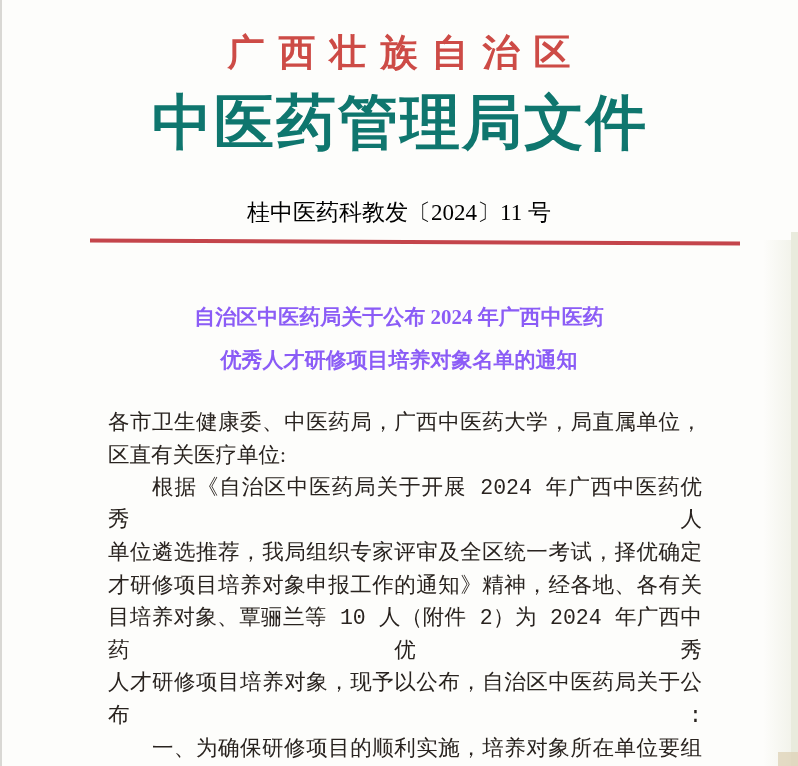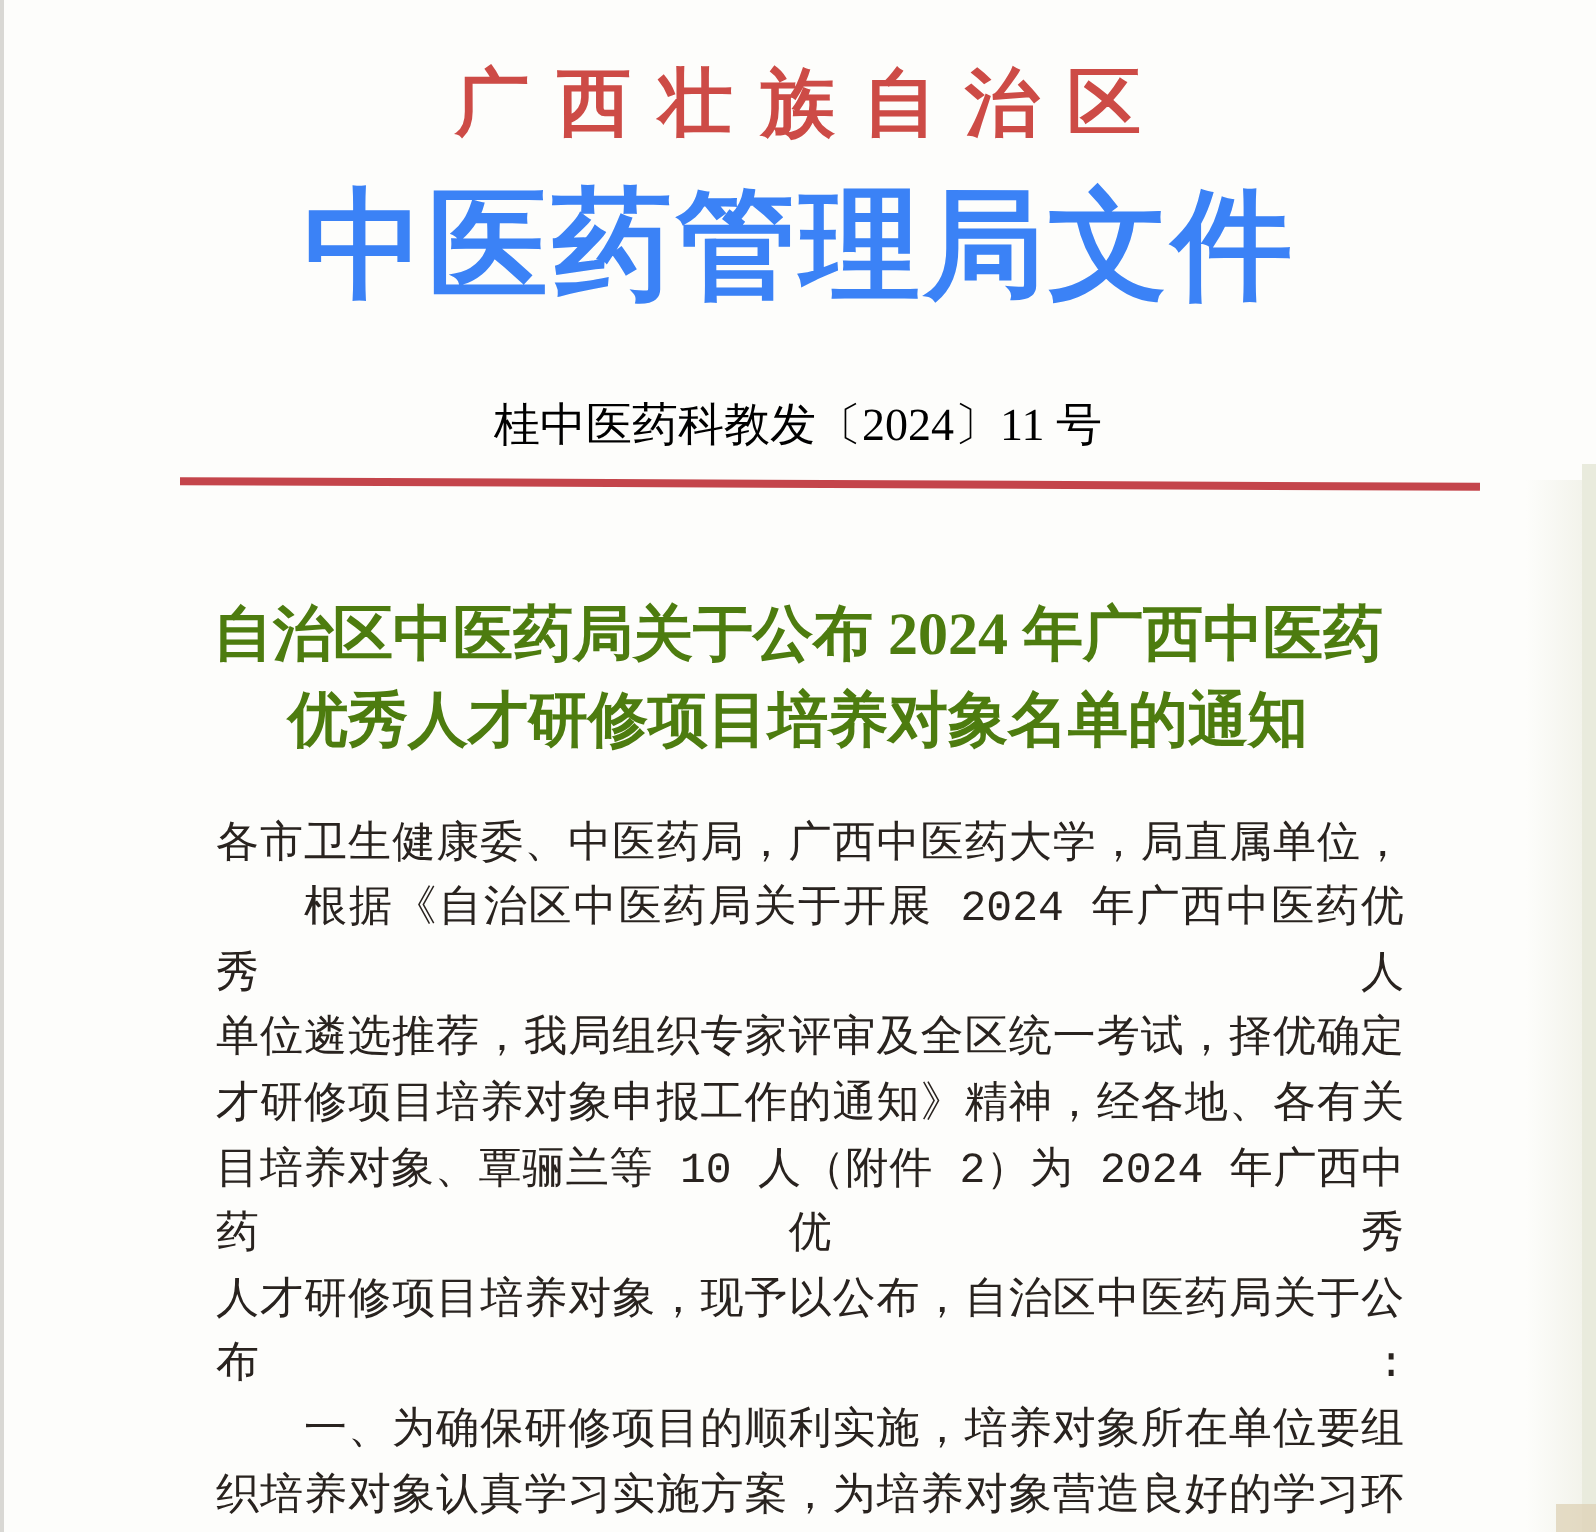--- a/index.html
+++ b/index.html
@@ -48,21 +48,21 @@
     color: #cd4b46;
     font-weight: bold;
     font-size: 37px;
     line-height: 1.0;
     letter-spacing: 14px;
     text-indent: 14px;
   }
   .org-bureau {
     margin: 16px 0 0 0;
     text-align: center;
-    color: #3b82f6;
+    color: #0f766e;
     font-weight: bold;
     font-size: 60px;
     line-height: 1.2;
     letter-spacing: 2px;
     text-indent: 2px;
   }
   .doc-number {
     margin: 40px 0 0 0;
     text-align: center;
     font-size: 23px;
@@ -72,24 +72,24 @@
   .red-rule {
     margin: 13px 0 0 90px;
     width: 650px;
     height: 4px;
     background: #c4454b;
     transform: rotate(0.25deg);
   }
   .title {
     margin: 52px 56px 0 56px;
     text-align: center;
-    font-size: 30px;
+    font-size: 21px;
     line-height: 43px;
     font-weight: bold;
-    color: #4d7c0f;
+    color: #8b5cf6;
   }
   .title-line { display: block; }
   .body-block {
     margin: 25px 96px 0 108px;
     font-size: 21.5px;
     line-height: 32.6px;
     color: #29231f;
   }
   .body-line {
     text-align: left;
@@ -119,20 +119,21 @@
 
   <div class="red-rule"></div>
 
   <h1 class="title">
     <span class="title-line">自治区中医药局关于公布 2024 年广西中医药</span>
     <span class="title-line">优秀人才研修项目培养对象名单的通知</span>
   </h1>
 
   <div class="body-block">
     <div class="body-line fill">各市卫生健康委、中医药局，广西中医药大学，局直属单位，</div>
+    <div class="body-line">区直有关医疗单位:</div>
     <div class="body-line fill indent">根据《自治区中医药局关于开展 2024 年广西中医药优秀人</div>
     <div class="body-line fill">单位遴选推荐，我局组织专家评审及全区统一考试，择优确定</div>
     <div class="body-line fill">才研修项目培养对象申报工作的通知》精神，经各地、各有关</div>
     <div class="body-line fill">目培养对象、覃骊兰等 10 人（附件 2）为 2024 年广西中药优秀</div>
     <div class="body-line fill">人才研修项目培养对象，现予以公布，自治区中医药局关于公布:</div>
     <div class="body-line fill indent">一、为确保研修项目的顺利实施，培养对象所在单位要组</div>
     <div class="body-line fill">织培养对象认真学习实施方案，为培养对象营造良好的学习环</div>
 
   </div>
 

